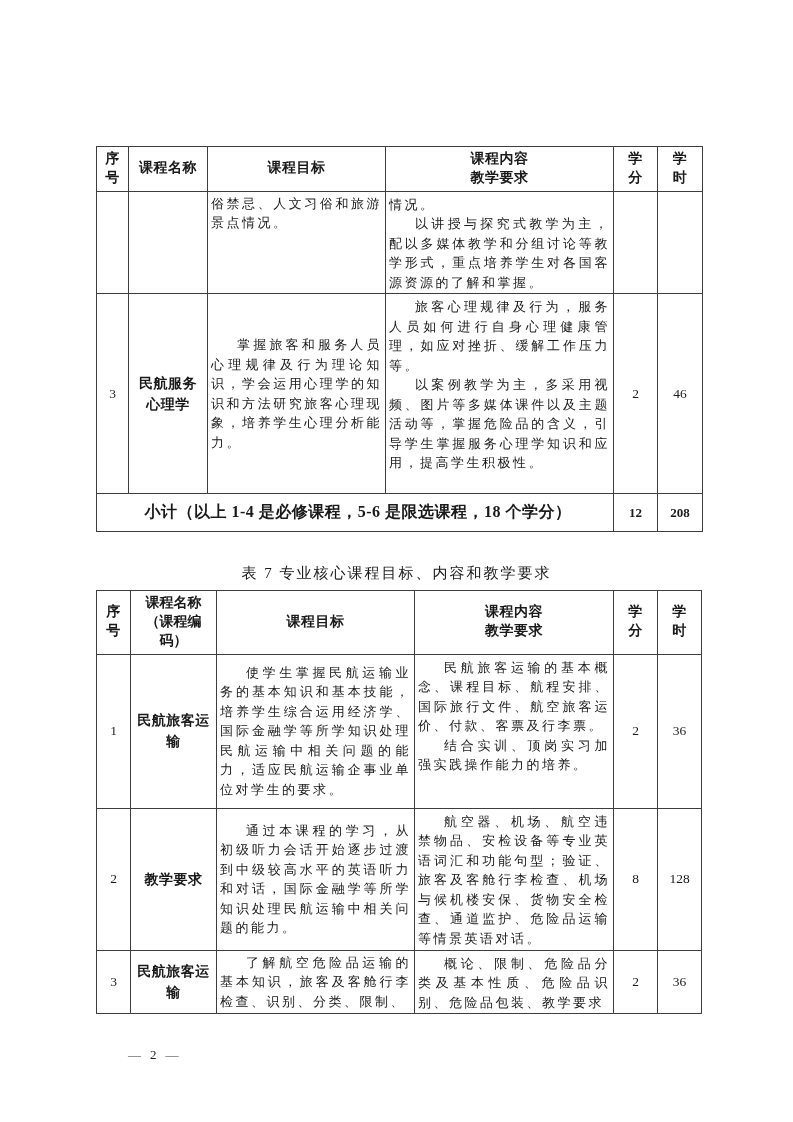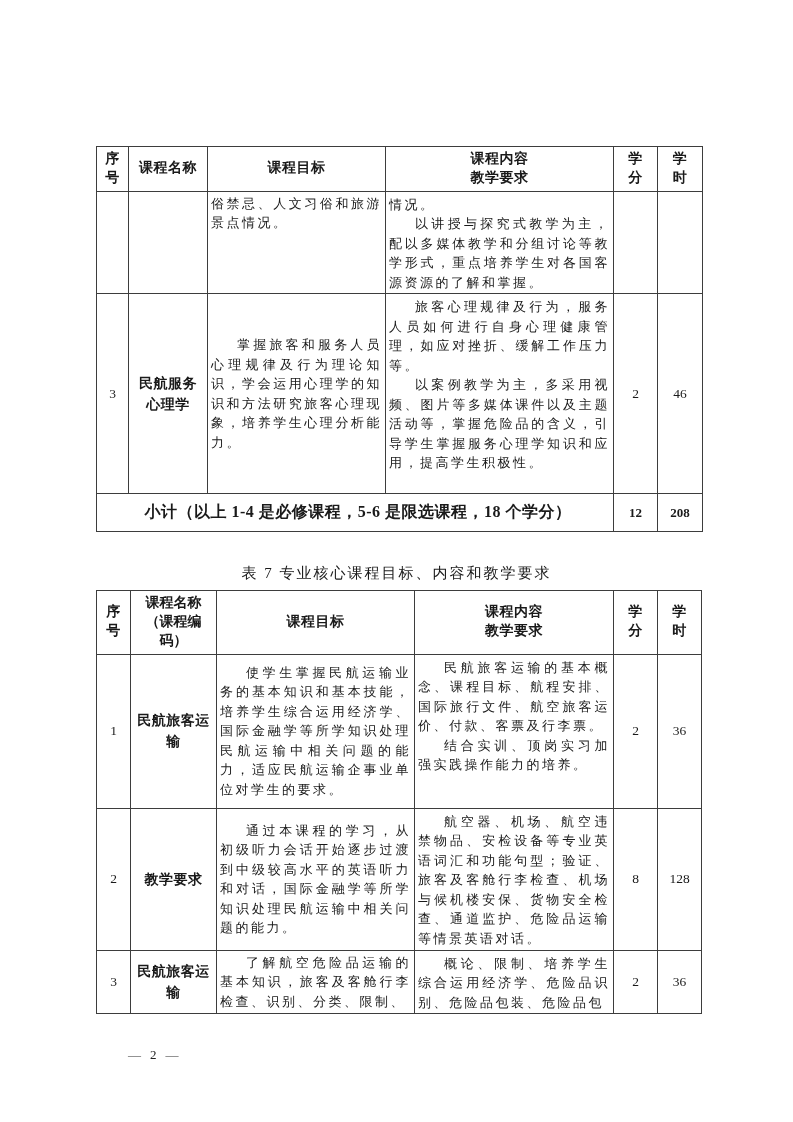--- a/index.html
+++ b/index.html
@@ -158,21 +158,21 @@
       <td class="num">8</td>
       <td class="num">128</td>
     </tr>
     <tr style="height:62px">
       <td class="num">3</td>
       <td class="name">民航旅客运输</td>
       <td class="vtop">
         <p class="para indent">了解航空危险品运输的基本知识，旅客及客舱行李检查、识别、分类、限制、</p>
       </td>
       <td class="cell-content">
-        <p class="para indent">概论、限制、培养学生综合运用经济学、危险品识别、危险品包装、危险品包</p>
+        <p class="para indent">概论、限制、危险品分类及基本性质、危险品识别、危险品包装、教学要求</p>
       </td>
       <td class="num">2</td>
       <td class="num">36</td>
     </tr>
   </tbody>
     </table>
 
   <div class="footer">
     <span class="dash">—</span>
     <span>2</span>

